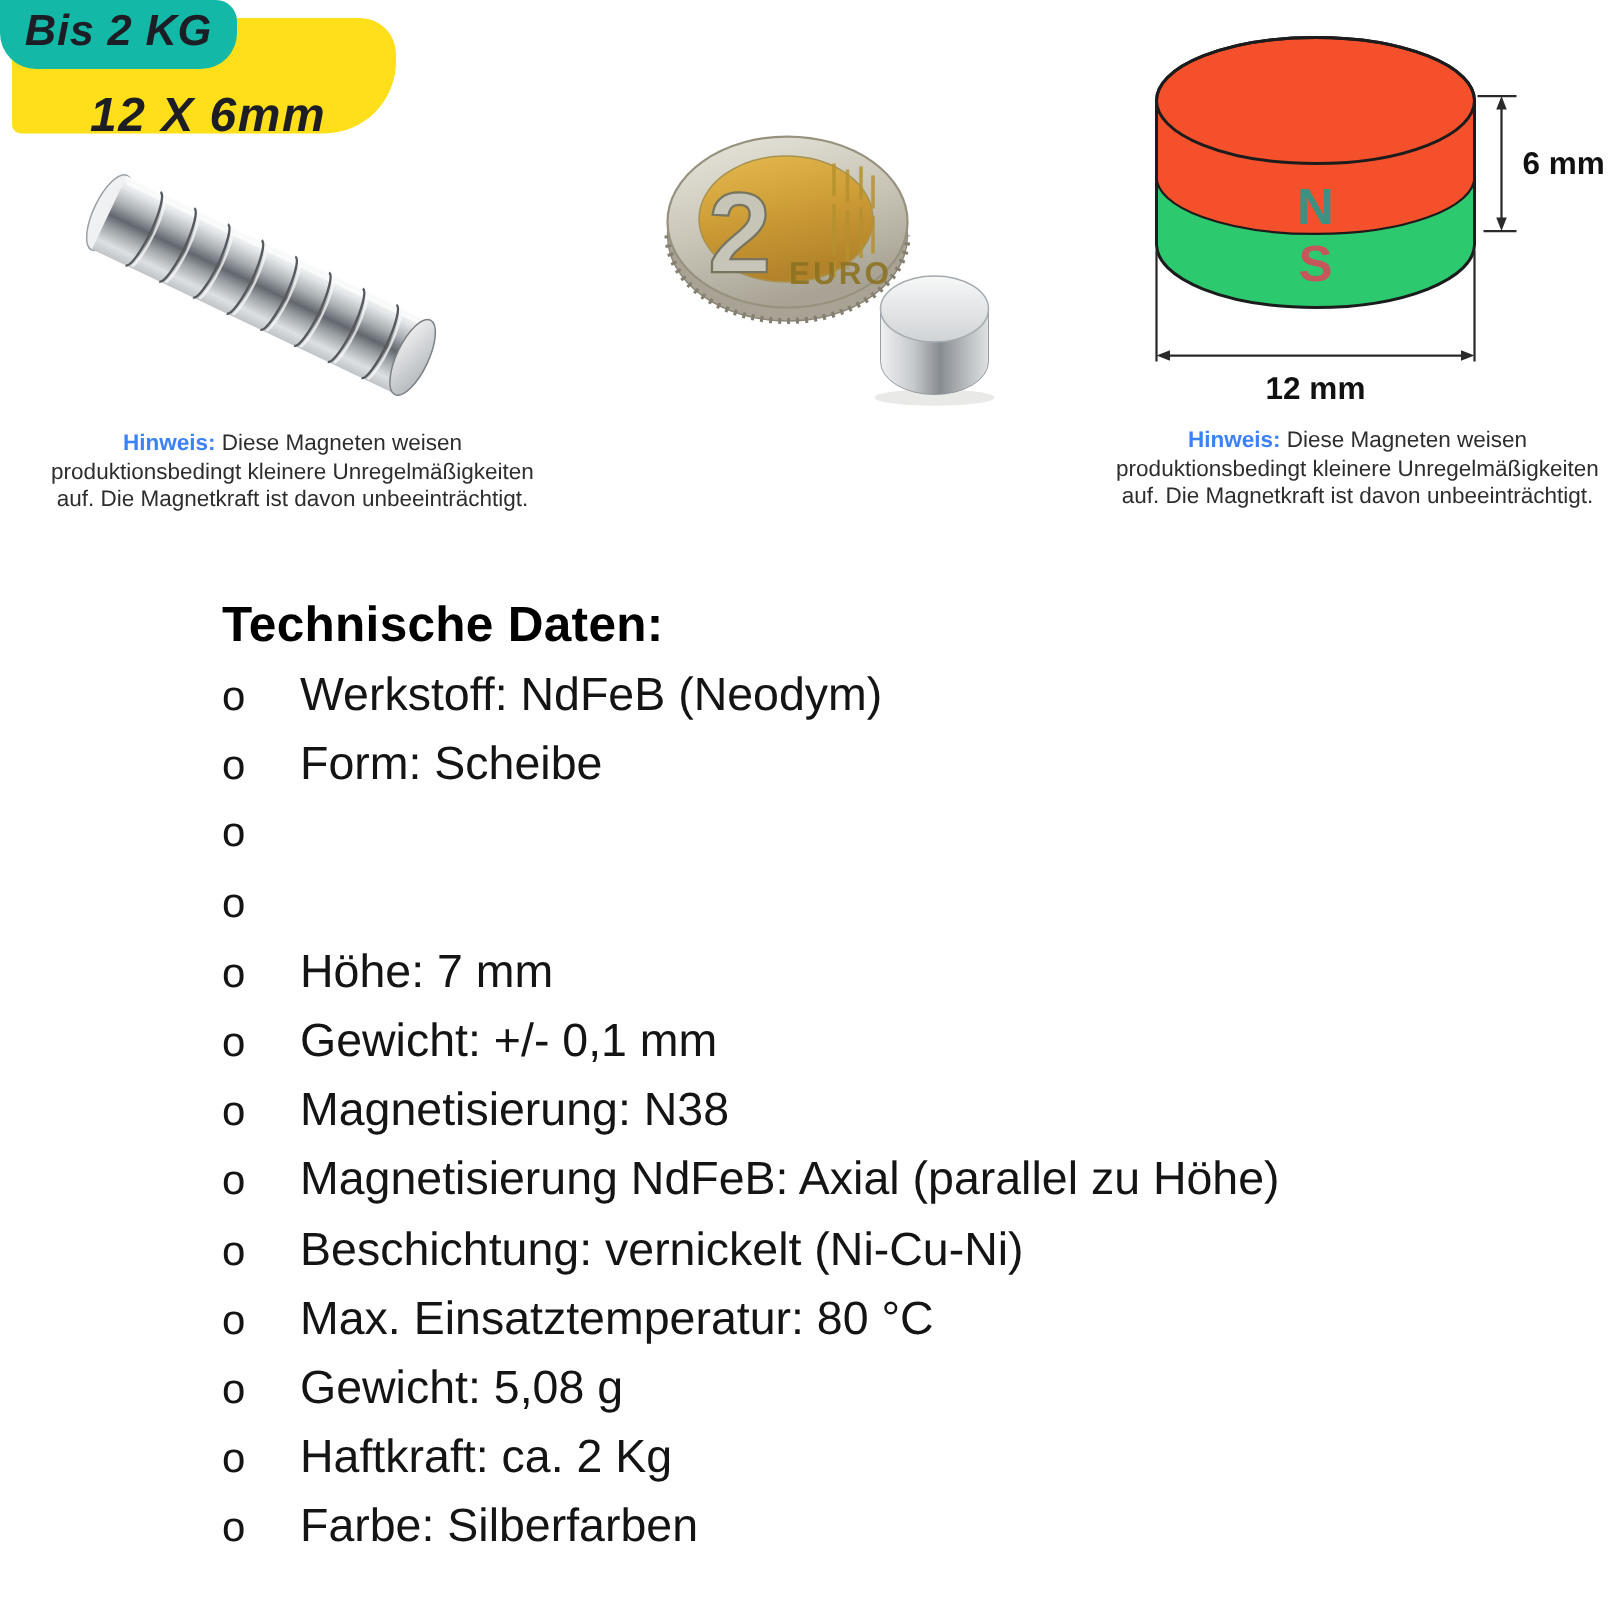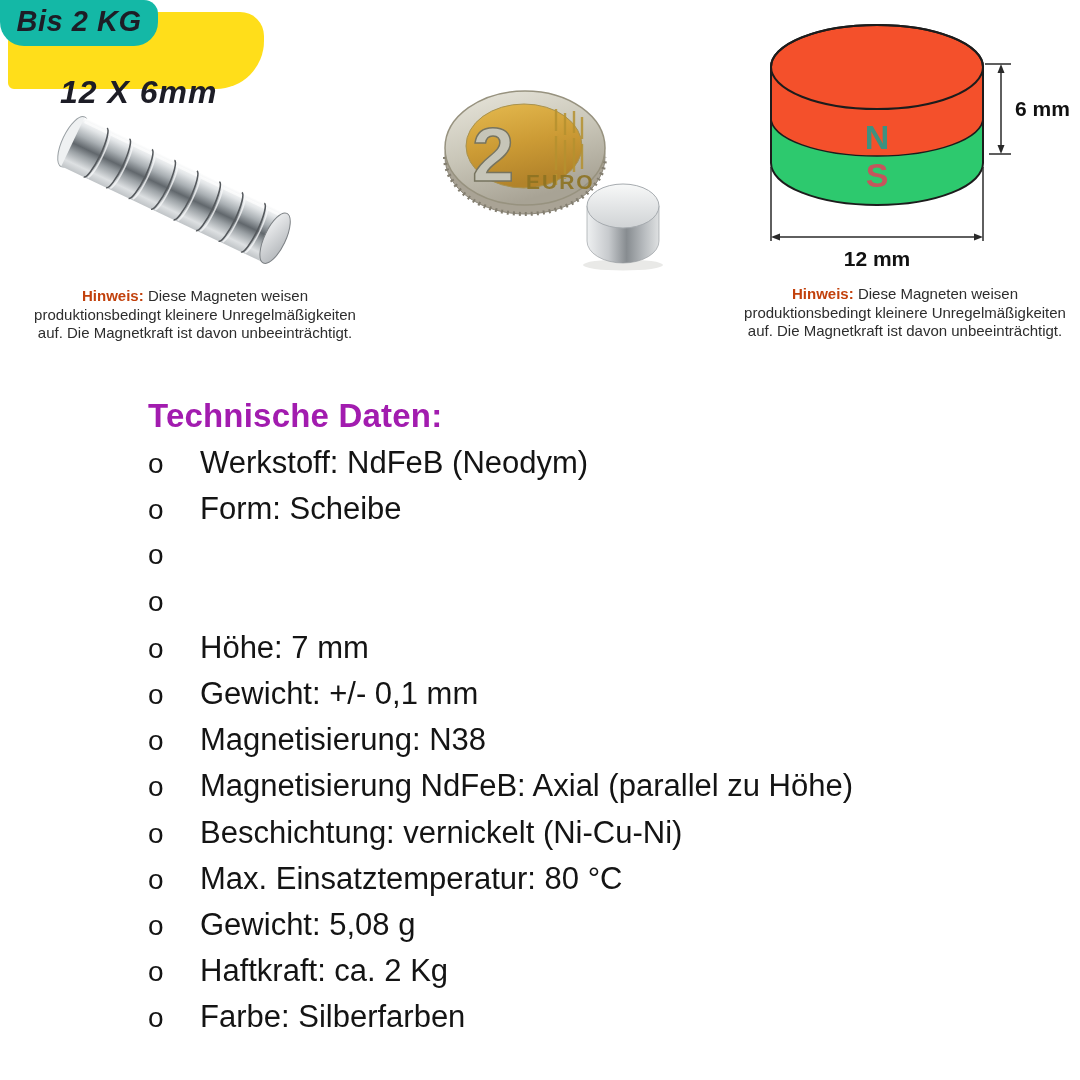--- a/index.html
+++ b/index.html
@@ -24,44 +24,44 @@
     position:absolute; left:0; top:0; width:158px; height:46px;
     background:#14b8a6;
     border-radius:0 14px 24px 24px;
     display:flex; align-items:center; justify-content:center;
   }
   .badge-capacity {
     font-size:29px; font-weight:700; font-style:italic;
     color:#1d1d26; padding-bottom:3px; letter-spacing:0.5px;
   }
   .badge-size {
-    position:absolute; left:52px; top:62px;
+    position:absolute; left:52px; top:46px;
     font-size:32px; font-weight:700; font-style:italic;
     color:#1d1d26; letter-spacing:1px;
   }
 
   
   .stack-photo   { left:48px;  top:98px;  width:292px; height:172px; }
   .coin-photo    { left:428px; top:73px;  width:252px; height:198px; }
   .magnet-diagram{ left:753px; top:15px;  width:326px; height:260px; }
 
   
   .note {
     position:absolute; width:330px;
     font-size:15px; line-height:18.6px;
     text-align:center; color:#2d2d2d;
   }
-  .note b { font-weight:700; color:#c2410c; }
+  .note b { font-weight:700; color:#3b82f6; }
   .note-left  { left:30px;  top:287px; }
   .note-right { left:740px; top:285px; }
 
   
   .specs { position:absolute; left:148px; top:396px; width:880px; }
   .specs-title {
-    font-size:33px; font-weight:700; color:#a21caf;
+    font-size:33px; font-weight:700; color:#000000;
     line-height:40px; letter-spacing:0.2px;
   }
   .specs-list { list-style:none; margin-top:4px; }
   .specs-item {
     display:flex; align-items:baseline;
     height:46.2px; line-height:46.2px;
     font-size:31px; color:#141414;
   }
   .specs-item .bullet {
     display:inline-block; width:52px; flex:0 0 52px;

